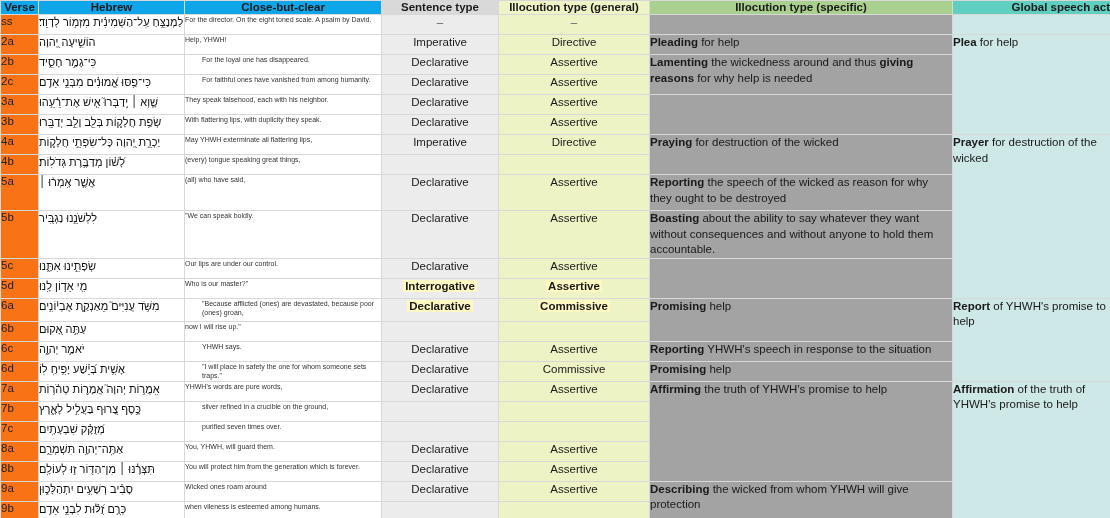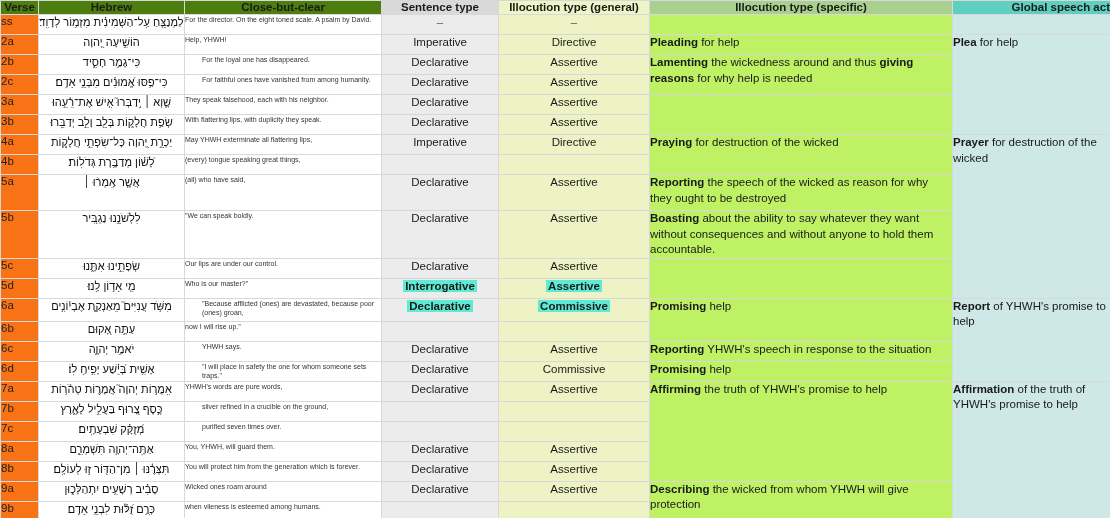--- a/index.html
+++ b/index.html
@@ -37,38 +37,38 @@
   
   thead th {
     font-size: 11.5px;
     font-weight: bold;
     text-align: center;
     padding: 7px 4px 6px;
     line-height: 1.15;
     border-color: #cfcfcf;
     white-space: nowrap;
   }
-  th.h-verse, th.h-hebrew, th.h-clear { background: #4d7c0f; }
+  th.h-verse, th.h-hebrew, th.h-clear { background: #0ea5e9; }
   th.h-sent   { background: #d9d9d9; }
   th.h-ilgen  { background: #eef4c5; }
   th.h-ilspec { background: #a9d08e; }
   th.h-global { background: #5fcfc0; text-align: right; }
 
   
   td.verse {
     background: #f97316;
     font-size: 11.5px;
     padding: 5px 4px 4px 5px;
     color: #222;
     line-height: 1.2;
   }
   td.hebrew {
     background: #ffffff;
     direction: rtl;
-    text-align: center;
+    text-align: left;
     font-size: 11px;
     padding: 5px 6px 4px 4px;
     line-height: 1.45;
     color: #111;
     white-space: nowrap;
     overflow: hidden;
   }
   td.clear {
     background: #ffffff;
     font-size: 7px;
@@ -85,34 +85,34 @@
     line-height: 1.25;
   }
   td.ilgen {
     background: #edf3c4;
     font-size: 11.5px;
     text-align: center;
     padding: 6px 4px 4px;
     line-height: 1.25;
   }
   td.ilspec {
-    background: #bef264;
+    background: #a3a3a3;
     font-size: 11.5px;
     padding: 6px 6px 5px 7px;
     line-height: 1.35;
   }
   td.global {
     background: #cde8e6;
     font-size: 11.5px;
     padding: 6px 6px 5px 7px;
     line-height: 1.35;
   }
 
   .hl {
-    background: #5eead4;
+    background: #fef9c3;
     padding: 0 2px;
     font-weight: bold;
   }
   .b { font-weight: bold; }
   .dash { color: #555; }
 </style>
 </head>
 <body>
 
 <table class="grid">

